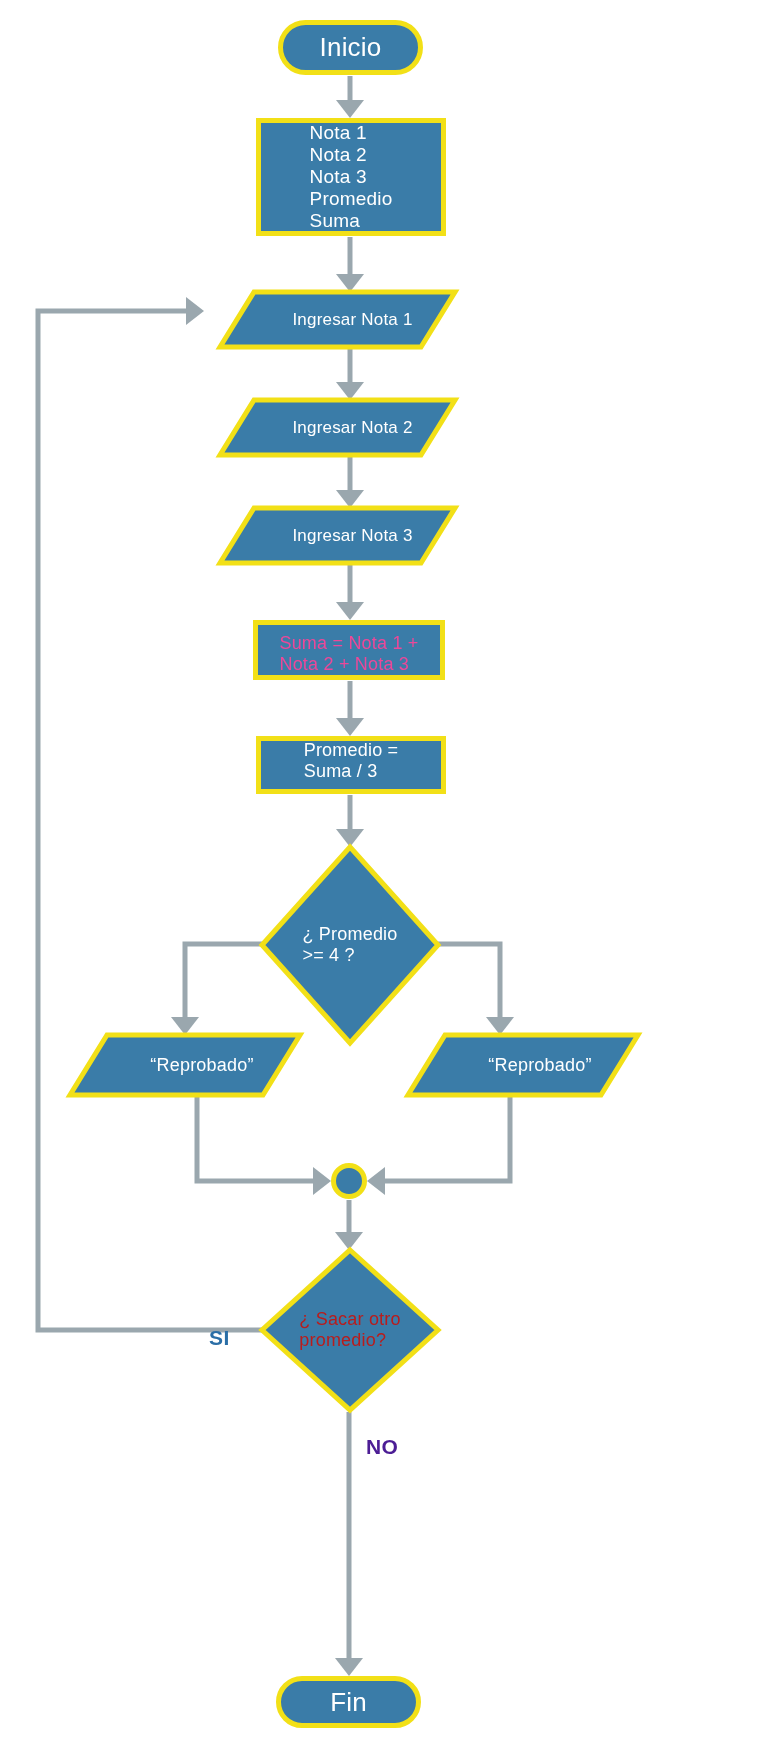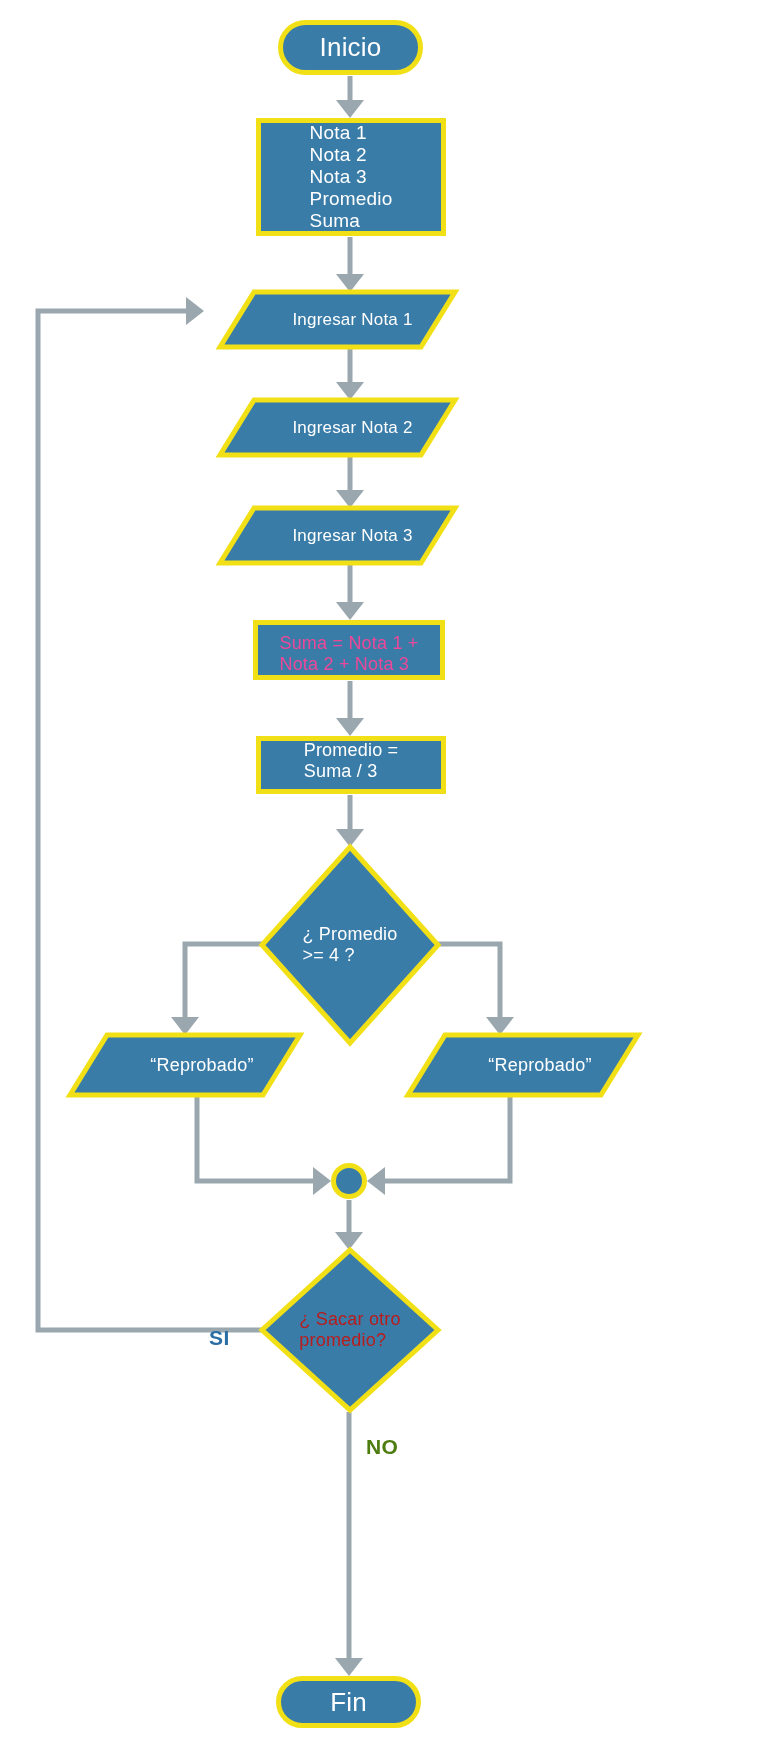--- a/index.html
+++ b/index.html
@@ -143,16 +143,16 @@
       <div class="node-label" style="left: 262px; top: 847px; width: 176px; height: 196px; font-size: 18px; color: rgb(255, 255, 255);">¿ Promedio
 &gt;= 4 ?</div>
       <div class="node-label" style="left: 70px; top: 1035px; width: 230px; height: 60px; font-size: 18px; color: rgb(255, 255, 255); padding-left: 17px;">“Reprobado”</div>
       <div class="node-label" style="left: 408px; top: 1035px; width: 230px; height: 60px; font-size: 18px; color: rgb(255, 255, 255); padding-left: 17px;">“Reprobado”</div>
       <div class="node-label" style="left: 262px; top: 1250px; width: 176px; height: 160px; font-size: 18px; color: #b91c1c;">¿ Sacar otro
 promedio?</div>
       <div class="node-label" style="left: 276px; top: 1676px; width: 145px; height: 52px; font-size: 26px; color: rgb(255, 255, 255);">Fin</div>
     </div>
   <div>
       <div class="edge-label" style="left: 209px; top: 1297px; color: rgb(42, 110, 166); margin-top: 29px;">SI</div>
-      <div class="edge-label" style="left: 366px; top: 1435px; color: #4d7c0f;">NO</div>
+      <div class="edge-label" style="left: 366px; top: 1435px; color: #4c1d95;">NO</div>
     </div>
 
 </div>
 
 </body></html>

